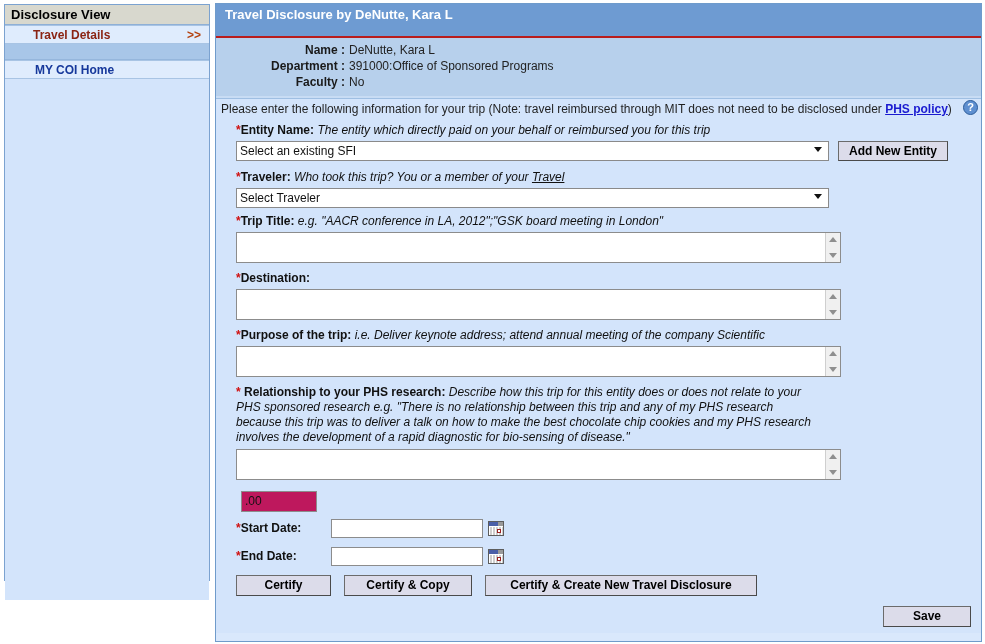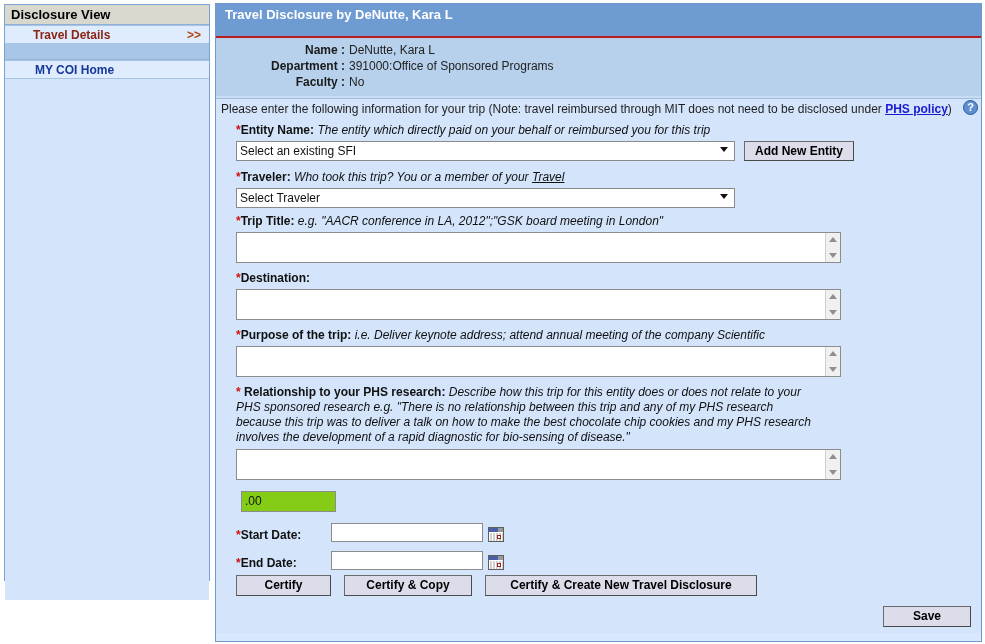--- a/index.html
+++ b/index.html
@@ -147,21 +147,21 @@
     color: #111;
     margin-bottom: 3px;
     line-height: 15px;
   }
   .req { color: #d01010; font-weight: bold; }
   .lbl b { font-weight: bold; }
   .lbl i { font-style: italic; }
   .lbl u { text-decoration: underline; }
 
   select.combo {
-    width: 499px;
+    width: 593px;
     height: 20px;
     font-size: 12px;
     font-family: "Liberation Sans", sans-serif;
     border: 1px solid #8a8a8a;
     background: #ffffff;
     color: #111;
     padding-left: 3px;
     margin-bottom: 6px;
     appearance: none;
     -webkit-appearance: none;
@@ -214,35 +214,35 @@
 
   .amount-row {
     padding-left: 20px;
     display: flex;
     align-items: center;
     height: 26px;
     margin-top: 2px;
   }
   .amount-row .lbl { margin-bottom: 0; font-weight: bold; }
   input.amount {
-    width: 95px;
+    width: 76px;
     height: 21px;
     margin-left: 5px;
     border: 1px solid #8c8c8c;
-    background: #84cc16;
+    background: #be185d;
     font-size: 12px;
     font-family: "Liberation Sans", sans-serif;
     padding-left: 3px;
     color: #111;
   }
 
   .date-row {
     padding-left: 20px;
     display: flex;
-    align-items: flex-end;
+    align-items: center;
     height: 28px;
   }
   .date-label {
     font-size: 12px;
     width: 95px;
     color: #111;
     font-weight: bold;
   }
   input.datebox {
     width: 152px;

